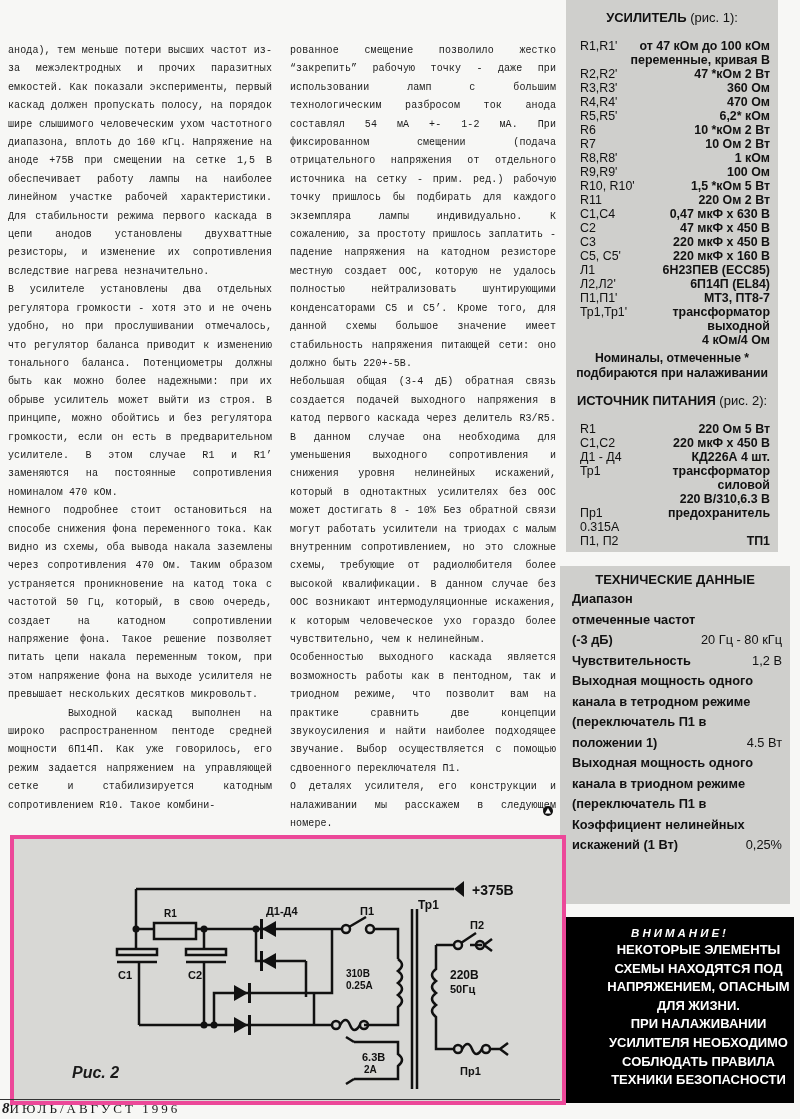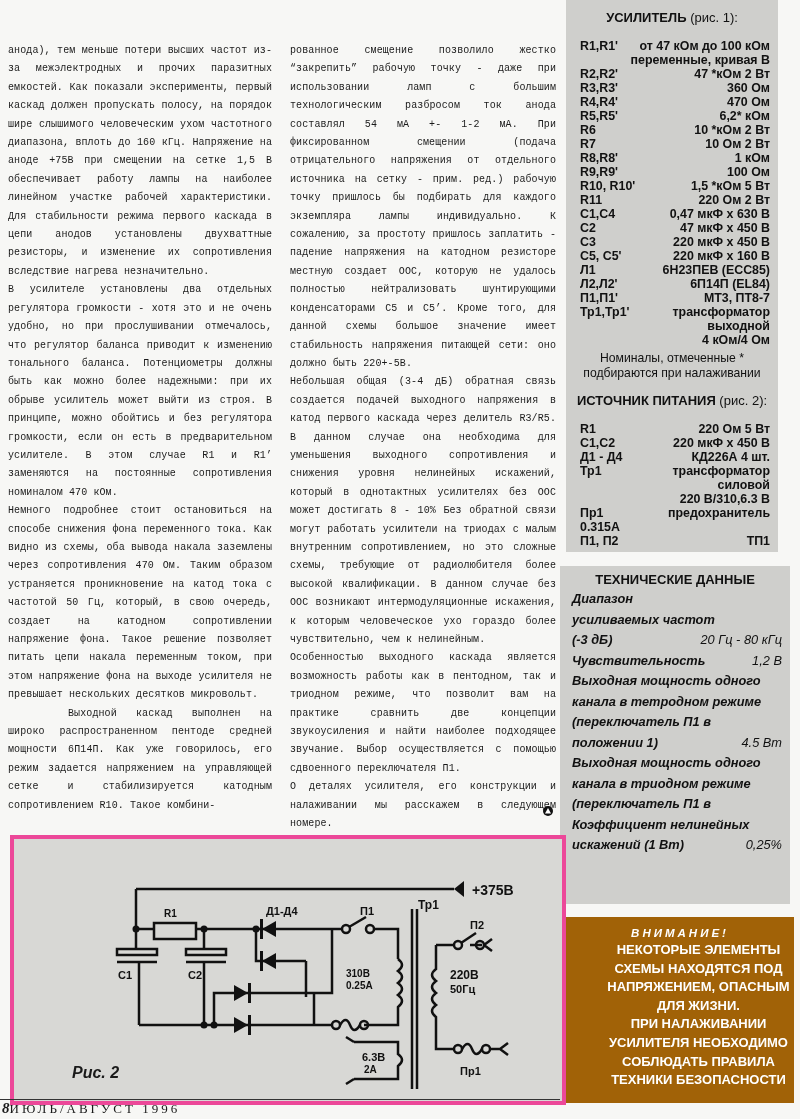--- a/index.html
+++ b/index.html
@@ -22,33 +22,33 @@
     position: absolute; left: 542px; top: 805px; width: 12px; height: 12px;
   }
 
   
   .box {
     position: absolute; background: #cfcfcc;
     font-family: "Liberation Sans", sans-serif; color: #111;
   }
   #parts-box { left: 566px; top: 0; width: 212px; height: 552px; }
   #tech-box { left: 560px; top: 566px; width: 230px; height: 338px; }
-  #warn-box { left: 566px; top: 917px; width: 228px; height: 186px; background: #a16207; color: #fff; }
+  #warn-box { left: 566px; top: 917px; width: 228px; height: 186px; background: #000000; color: #fff; }
 
   .box-title {
     text-align: center; font-weight: bold; font-size: 13px; margin: 10px 0 14px 0;
   }
   .box-title .sub { font-weight: normal; }
   .plist { margin: 0 8px 0 14px; font-size: 12.4px; line-height: 14px; }
   .prow { display: flex; justify-content: space-between; }
-  .prow .k { font-weight: bold; white-space: nowrap; }
+  .prow .k { font-weight: normal; white-space: nowrap; }
   .prow .v { text-align: right; font-weight: bold; white-space: nowrap; }
-  .note { text-align: center; font-size: 12.2px; line-height: 15px; font-weight: normal; margin: 4px 0 12px 0; }
-
-  .tech-list { margin: 0 8px 0 12px; font-size: 12.8px; line-height: 20.5px; font-style: italic; }
+  .note { text-align: center; font-size: 12.2px; line-height: 15px; font-weight: bold; margin: 4px 0 12px 0; }
+
+  .tech-list { margin: 0 8px 0 12px; font-size: 12.8px; line-height: 20.5px; }
   .tech-list .l { font-weight: bold; }
   .trow { display: flex; justify-content: space-between; }
   .trow .v { white-space: nowrap; }
 
   .warn-title { text-align: center; font-weight: bold; font-style: italic; letter-spacing: 3px; font-size: 11.5px; margin-top: 10px; }
   .warn-text { text-align: center; font-weight: bold; font-size: 13px; line-height: 18.6px; margin-top: 2px; padding-left: 37px; }
 
   
   #schematic {
     position: absolute; left: 10px; top: 835px; width: 548px; height: 262px;
@@ -230,21 +230,21 @@
 </div>
 
 <div id="tech-box" class="box">
   <div class="box-title" style="margin:6px 0 2px 0">ТЕХНИЧЕСКИЕ ДАННЫЕ</div>
   <div class="tech-list" id="tech-list">
       <div class="trow">
         <span class="l">Диапазон</span>
         <span class="v"></span>
       </div>
       <div class="trow">
-        <span class="l">усиливаемых частот</span>
+        <span class="l">отмеченные частот</span>
         <span class="v"></span>
       </div>
       <div class="trow">
         <span class="l">(-3 дБ)</span>
         <span class="v">20 Гц - 80 кГц</span>
       </div>
       <div class="trow">
         <span class="l">Чувствительность</span>
         <span class="v">1,2 В</span>
       </div>

